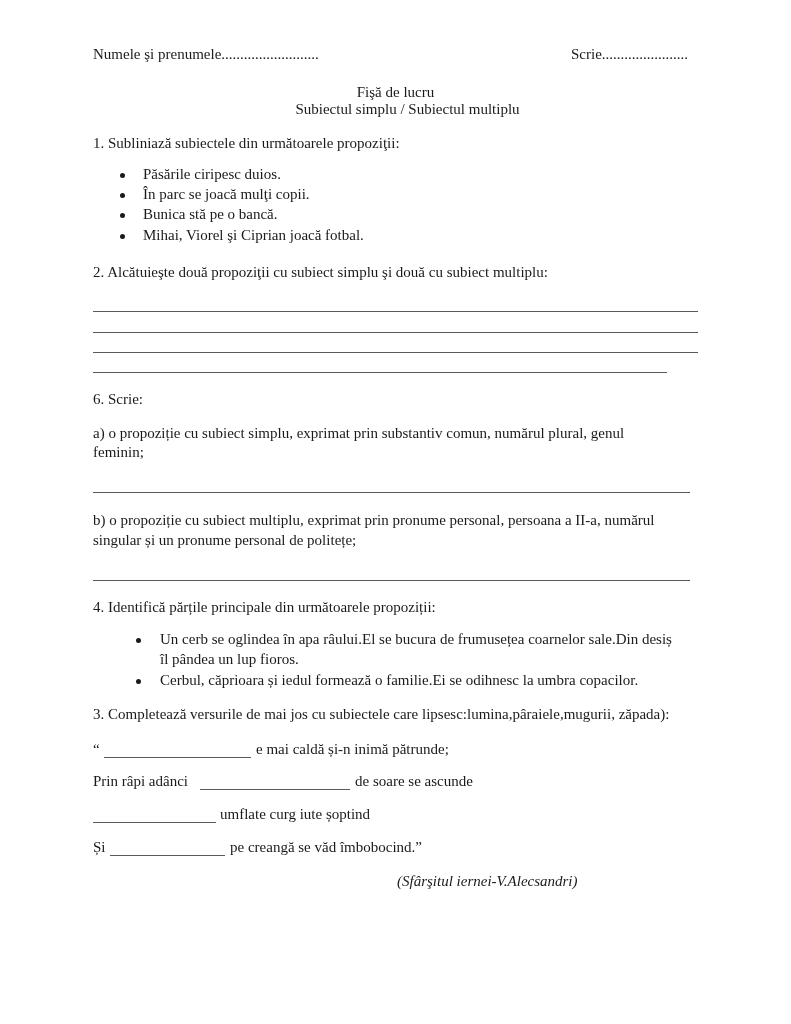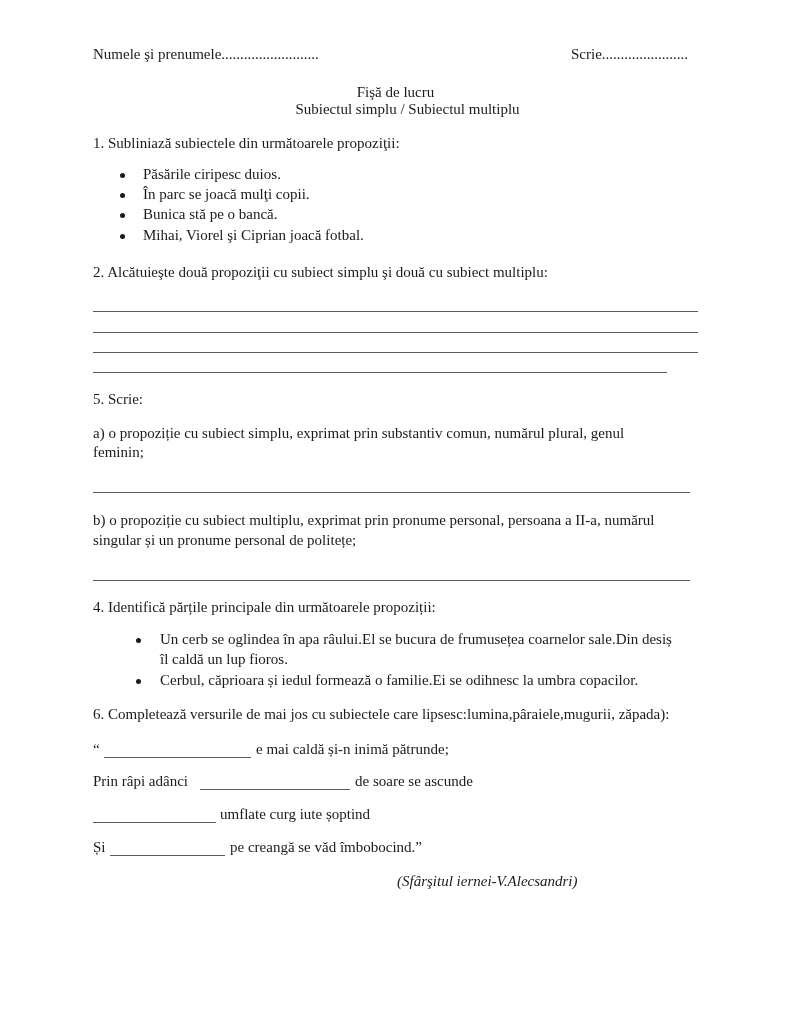--- a/index.html
+++ b/index.html
@@ -52,39 +52,39 @@
   <span class="bullet" style="left:120px; top:234px;"></span>
   <div class="abs" style="left:143px; top:227px;">Mihai, Viorel şi Ciprian joacă fotbal.</div>
 </div>
 
 <div class="abs" style="left:93px; top:264px;">2. Alcătuieşte două propoziţii cu subiect simplu şi două cu subiect multiplu:</div>
 <div class="hline" style="left:93px; width:605px; top:311px;"></div>
 <div class="hline" style="left:93px; width:605px; top:332px;"></div>
 <div class="hline" style="left:93px; width:605px; top:352px;"></div>
 <div class="hline" style="left:93px; width:574px; top:372px;"></div>
 
-<div class="abs" style="left:93px; top:391px;">5. Scrie:</div>
+<div class="abs" style="left:93px; top:391px;">6. Scrie:</div>
 <div class="abs" style="left:93px; top:425px;">a) o propoziție cu subiect simplu, exprimat prin substantiv comun, numărul plural, genul</div>
 <div class="abs" style="left:93px; top:444px;">feminin;</div>
 <div class="hline" style="left:93px; width:597px; top:492px;"></div>
 
 <div class="abs" style="left:93px; top:512px;">b) o propoziție cu subiect multiplu, exprimat prin pronume personal, persoana a II-a, numărul</div>
 <div class="abs" style="left:93px; top:532px;">singular și un pronume personal de politețe;</div>
 <div class="hline" style="left:93px; width:597px; top:580px;"></div>
 
 <div class="abs" style="left:93px; top:599px;">4. Identifică părțile principale din următoarele propoziții:</div>
 <div>
   <span class="bullet" style="left:136px; top:638px;"></span>
   <div class="abs" style="left:160px; top:631px;font-family:Liberation Serif, serif;">Un cerb se oglindea în apa râului.El se bucura de frumusețea coarnelor sale.Din desiș</div>
-  <div class="abs" style="left:160px; top:651px;">îl caldă un lup fioros.</div>
+  <div class="abs" style="left:160px; top:651px;">îl pândea un lup fioros.</div>
   <span class="bullet" style="left:136px; top:679px;"></span>
   <div class="abs" style="left:160px; top:672px;">Cerbul, căprioara și iedul formează o familie.Ei se odihnesc la umbra copacilor.</div>
 </div>
 
-<div class="abs" style="left:93px; top:706px;">6. Completează versurile de mai jos cu subiectele care lipsesc:lumina,pâraiele,mugurii, zăpada):</div>
+<div class="abs" style="left:93px; top:706px;">3. Completează versurile de mai jos cu subiectele care lipsesc:lumina,pâraiele,mugurii, zăpada):</div>
 
 <div class="abs" style="left:93px; top:741px;">“</div>
 <div class="hline" style="left:104px; width:147px; top:757px;"></div>
 <div class="abs" style="left:256px; top:741px;">e mai caldă și-n inimă pătrunde;</div>
 
 <div class="abs" style="left:93px; top:773px;">Prin râpi adânci</div>
 <div class="hline" style="left:200px; width:150px; top:789px;"></div>
 <div class="abs" style="left:355px; top:773px;">de soare se ascunde</div>
 
 <div class="hline" style="left:93px; width:123px; top:822px;"></div>

